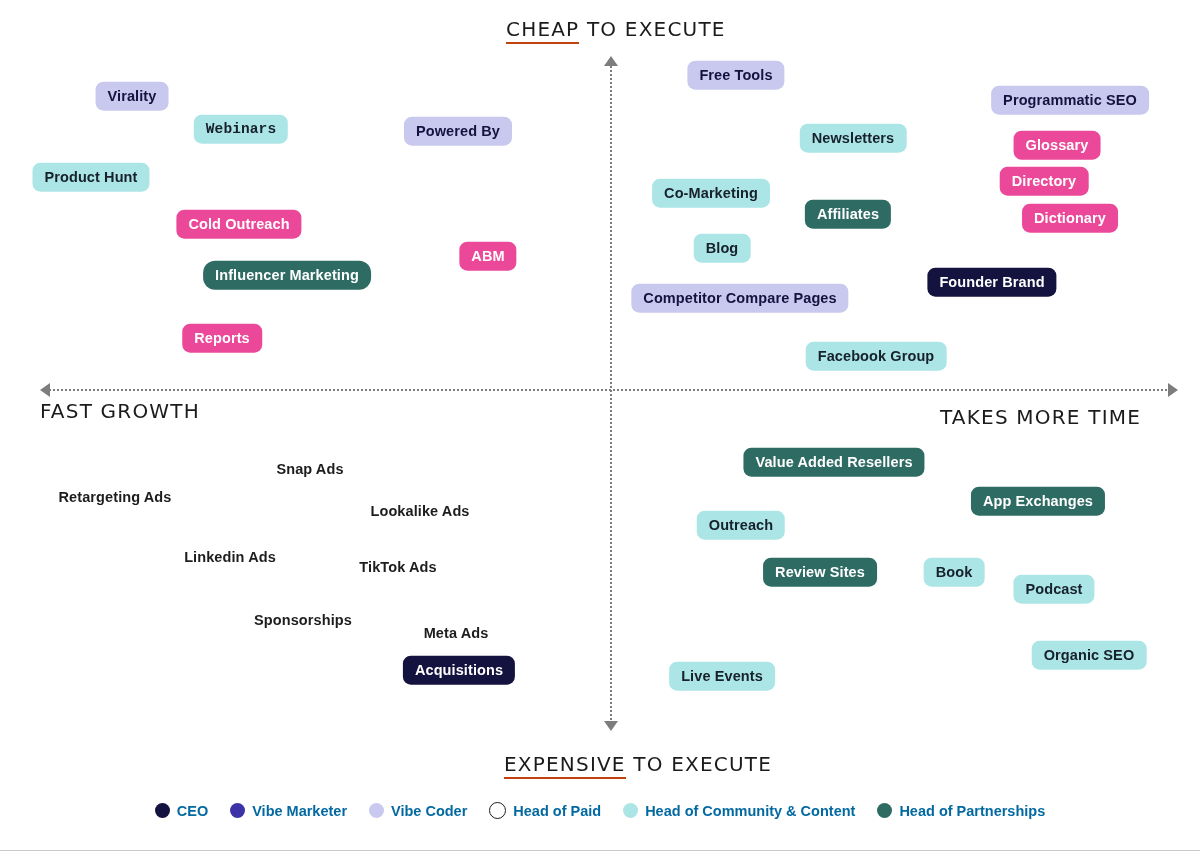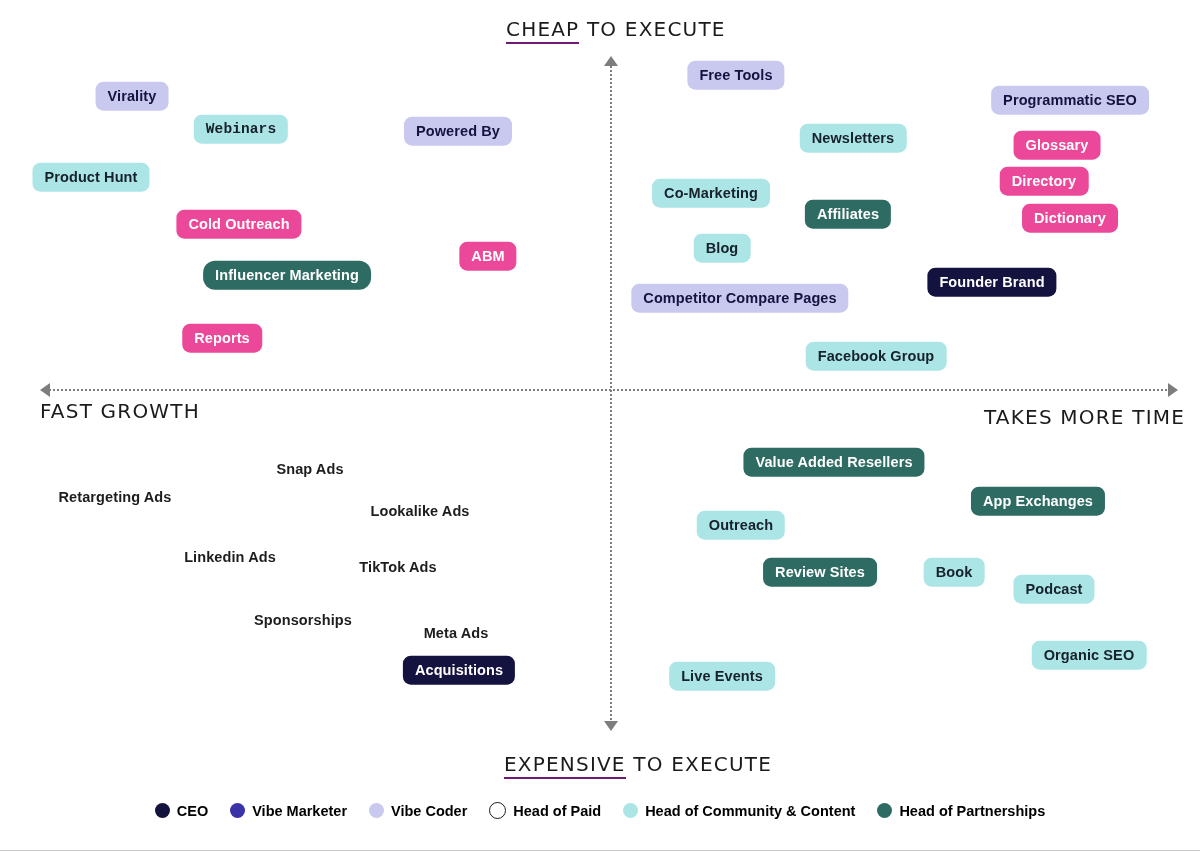--- a/index.html
+++ b/index.html
@@ -16,26 +16,26 @@
 
   
   .axis-title{
     position:absolute;
     font-family:"DejaVu Sans", sans-serif;
     font-size:20px;
     letter-spacing:1.2px;
     color:#1b1b1b;
     white-space:nowrap;
   }
-  .axis-title .u{ border-bottom:2px solid #701a75; padding-bottom:1px; }
+  .axis-title .u{ border-bottom:2px solid #c2410c; padding-bottom:1px; }
 
   #title-top{ left:506px; top:17px; }
   #title-bottom{ left:504px; top:752px; }
   #title-left{ left:40px; top:399px; }
-  #title-right{ left:984px; top:405px; }
+  #title-right{ left:940px; top:405px; }
 
   
   .axis-line{position:absolute;}
   #axis-h{
     left:46px; top:389px; width:1128px; height:0;
     border-top:2px dotted #7d7d7d;
   }
   #axis-v{
     left:610px; top:62px; width:0; height:666px;
     border-left:2px dotted #7d7d7d;
@@ -72,21 +72,21 @@
     display:flex; justify-content:center; align-items:center;
     gap:22px;
   }
   .legend-item{ display:flex; align-items:center; gap:7px; }
   .legend-dot{
     width:15px;height:15px;border-radius:50%;
     display:inline-block;flex:0 0 auto;
   }
   .legend-dot.outline{ background:#ffffff; border:1.8px solid #1d1d1f; }
   .legend-label{
-    font-size:14.5px; font-weight:700; color:#000000; white-space:nowrap;
+    font-size:14.5px; font-weight:700; color:#0369a1; white-space:nowrap;
   }
 </style>
 </head>
 <body>
 
 <div id="matrix">
 
   <div class="axis-line" id="axis-h"></div>
   <div class="axis-line" id="axis-v"></div>
   <div class="arrow" id="arrow-up"></div>

